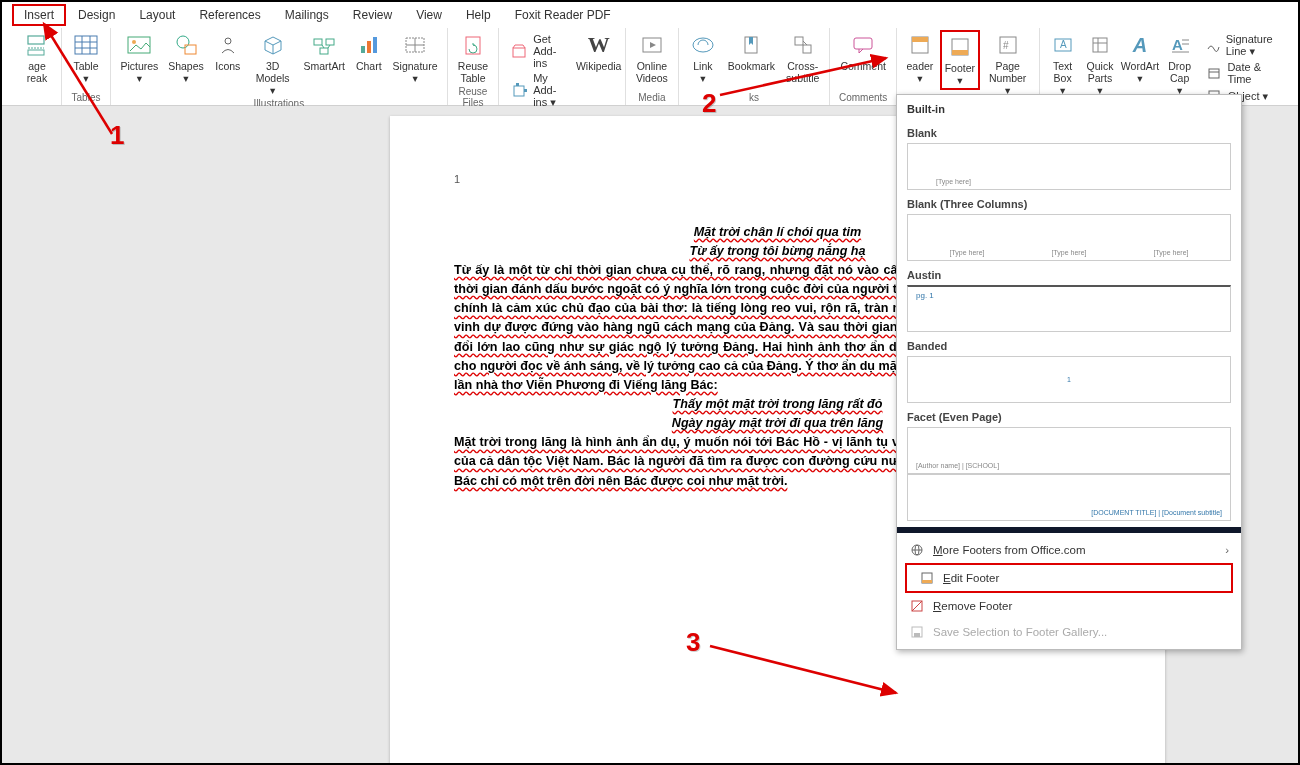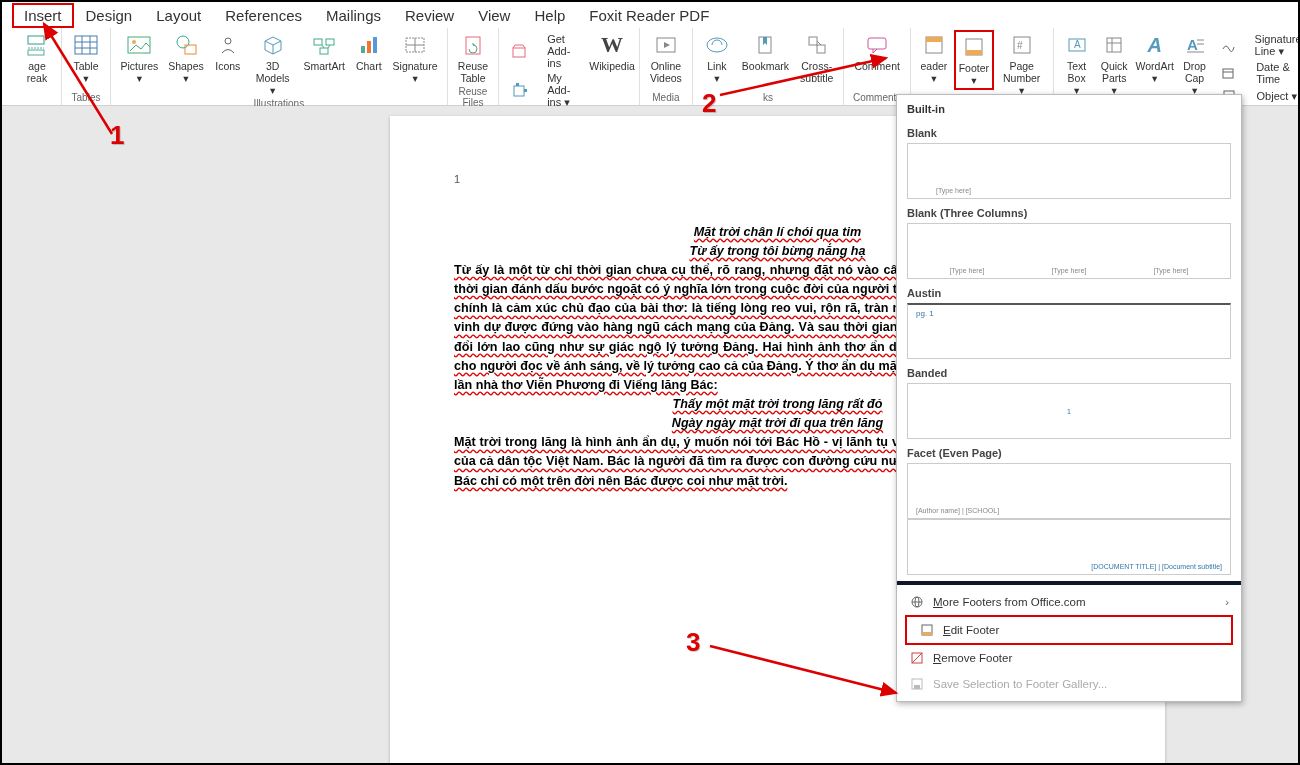--- a/index.html
+++ b/index.html
@@ -19,21 +19,21 @@
     display: flex;
     background: #fff;
     height: 26px;
     padding-left: 10px;
     align-items: center;
     gap: 0;
   }
   .tabs .tab {
     padding: 3px 12px;
     cursor: pointer;
-    font-size: 15px;
+    font-size: 12px;
     color: #333;
   }
   .tabs .tab.active {
     border: 2.5px solid #d00;
     background: #fff;
     font-weight: 500;
     padding: 2px 10px;
   }
   .ribbon {
     display: flex;
@@ -87,21 +87,21 @@
   .stack {
     display: flex;
     flex-direction: column;
     gap: 1px;
     justify-content: center;
     padding: 2px;
   }
   .stack-item {
     display: flex;
     align-items: center;
-    gap: 20px;
+    gap: 6px;
     font-size: 11px;
     color: #333;
     padding: 1px 4px;
     cursor: pointer;
   }
   .stack-item .s-icon { width: 16px; height:16px; display:inline-flex; align-items:center; justify-content:center;}
   .highlight-footer {
     border: 2.5px solid #d00;
   }
   .workspace {
@@ -180,24 +180,24 @@
     background: #fff;
     height: 56px;
     cursor: pointer;
     padding: 4px 8px;
     display: flex;
     align-items: flex-end;
     font-size: 7px;
     color: #888;
     position: relative;
   }
-  .dd-preview.small { height: 56px;}
+  .dd-preview.small { height: 47px;}
   .dd-cols { display:flex; justify-content:space-around; width:100%;}
   .dd-commands {
-    border-top: 4px solid #0f172a;
+    border-top: 6px solid #0f172a;
     padding: 4px 0;
     text-align: center;
   }
   .dd-cmd {
     display: flex;
     align-items: center;
     padding: 5px 12px;
     font-size: 11.5px;
     color: #333;
     cursor: pointer;

